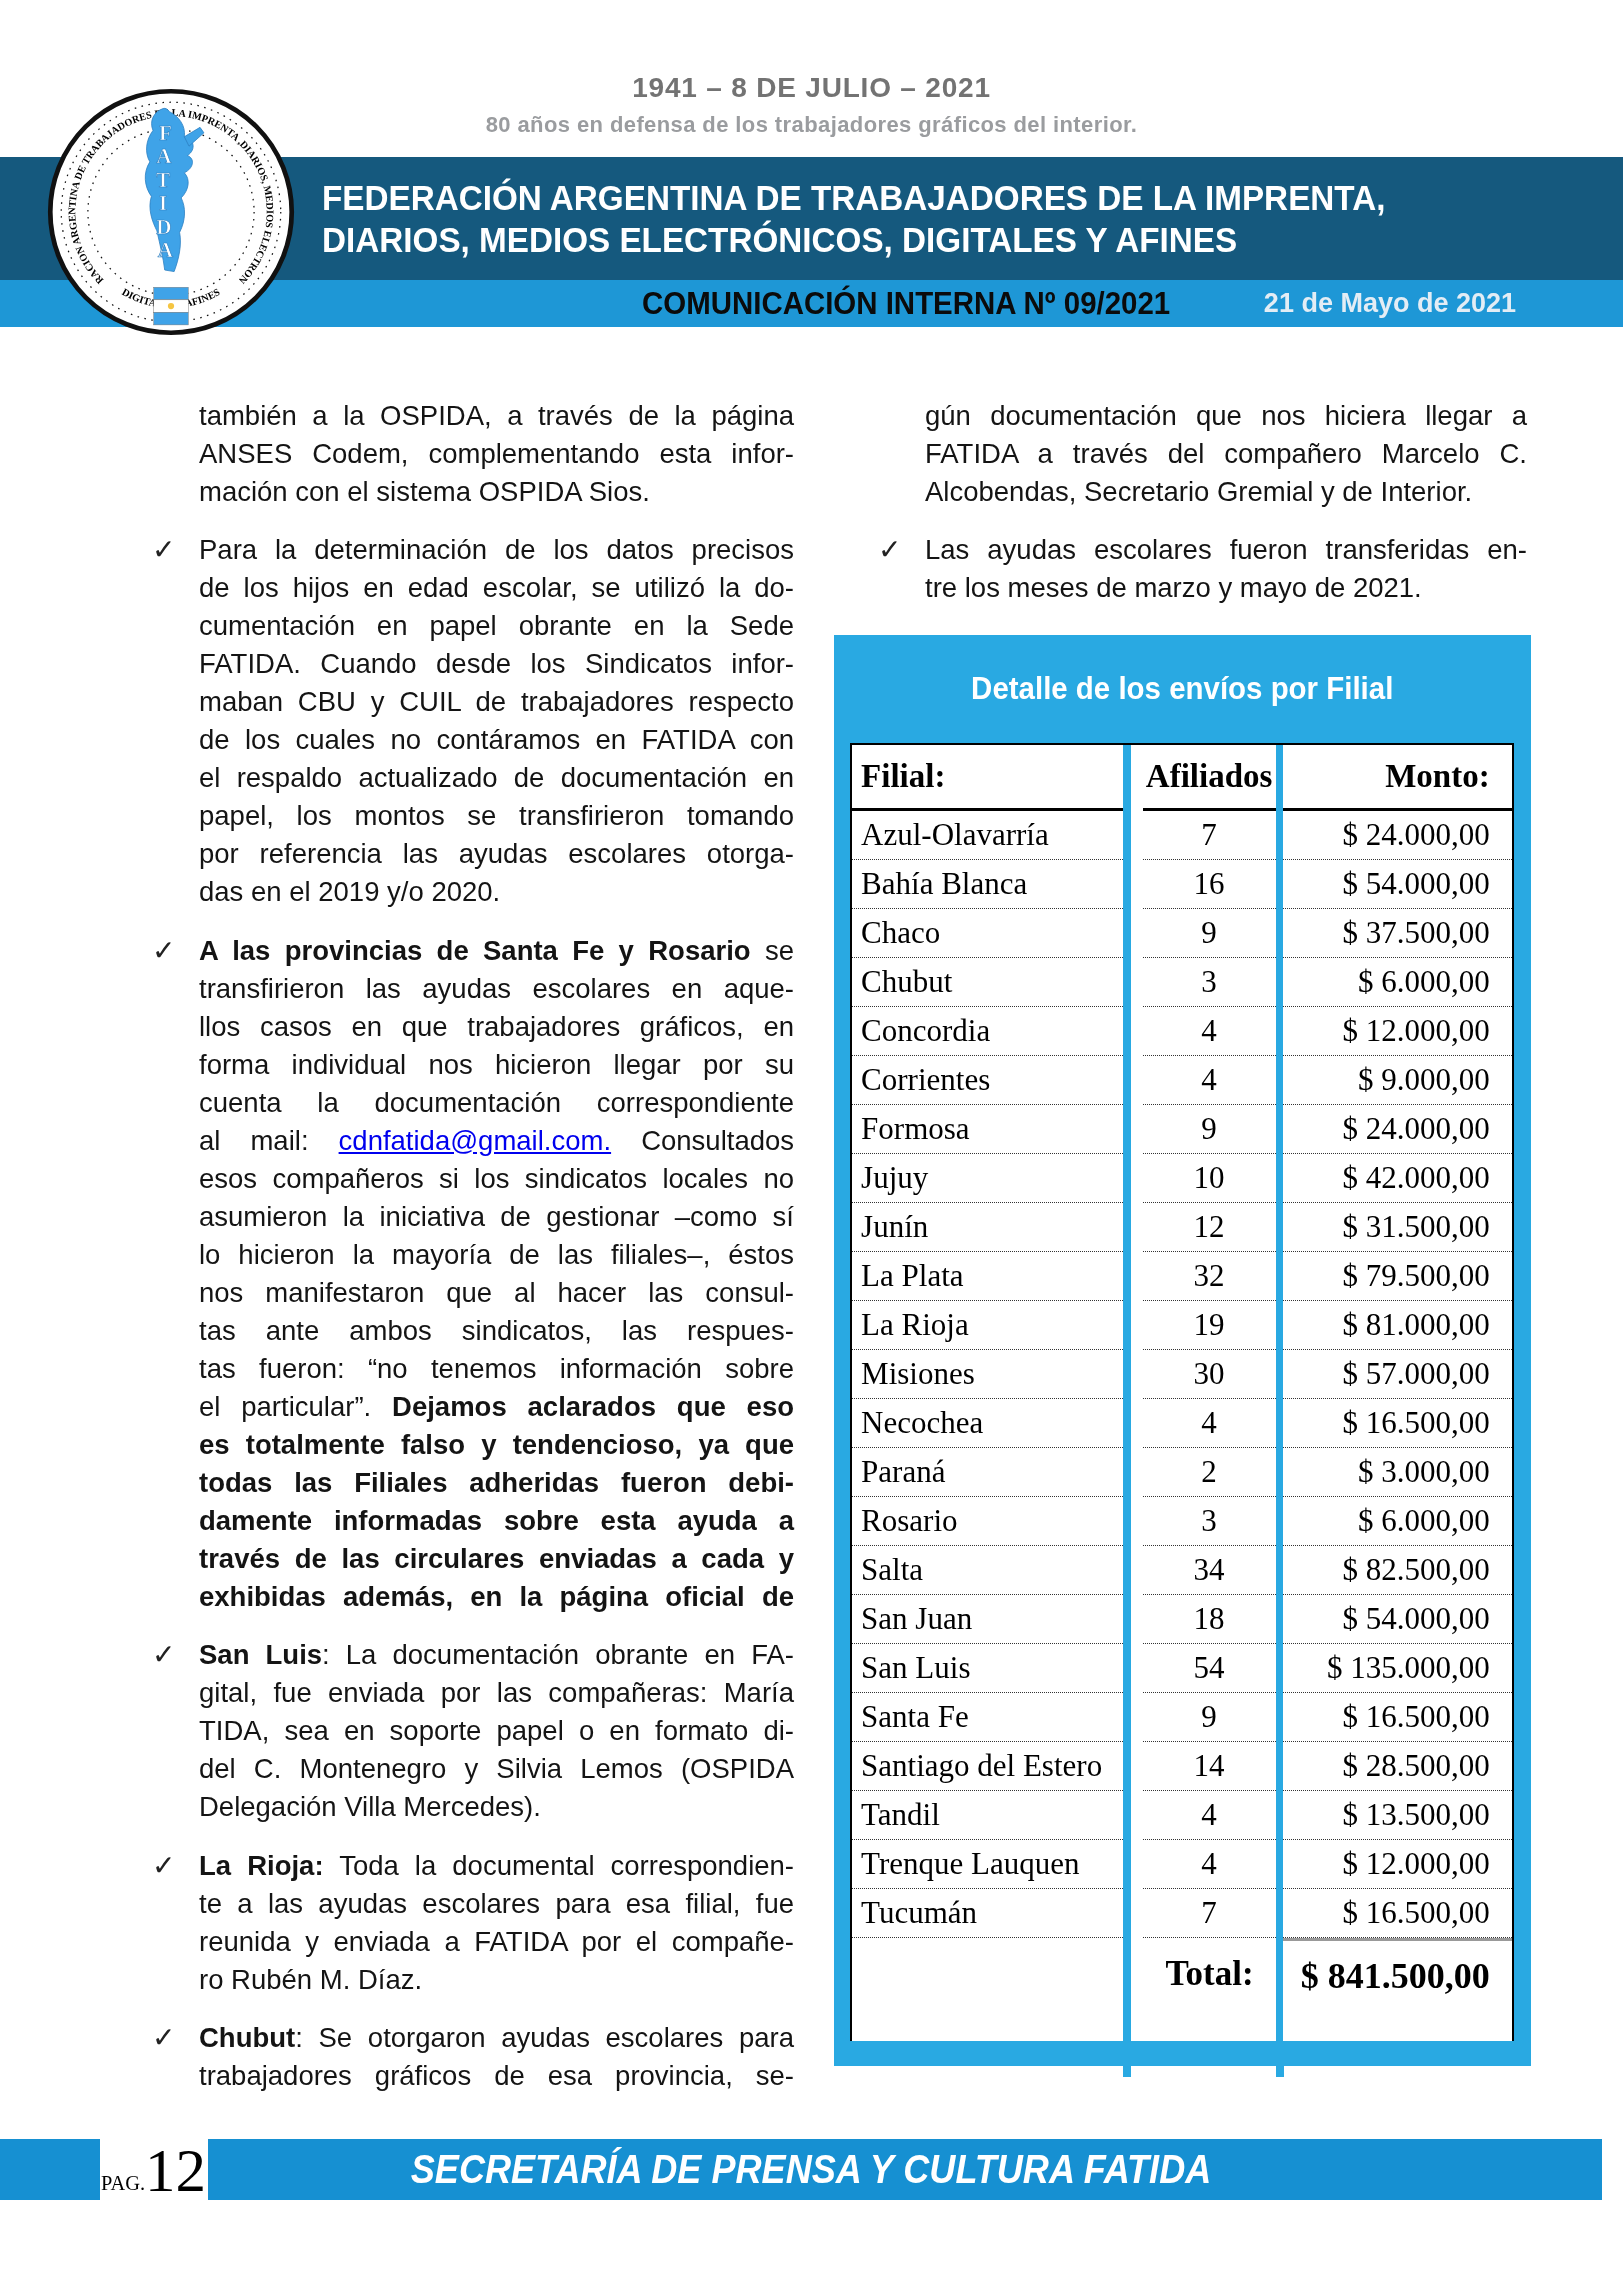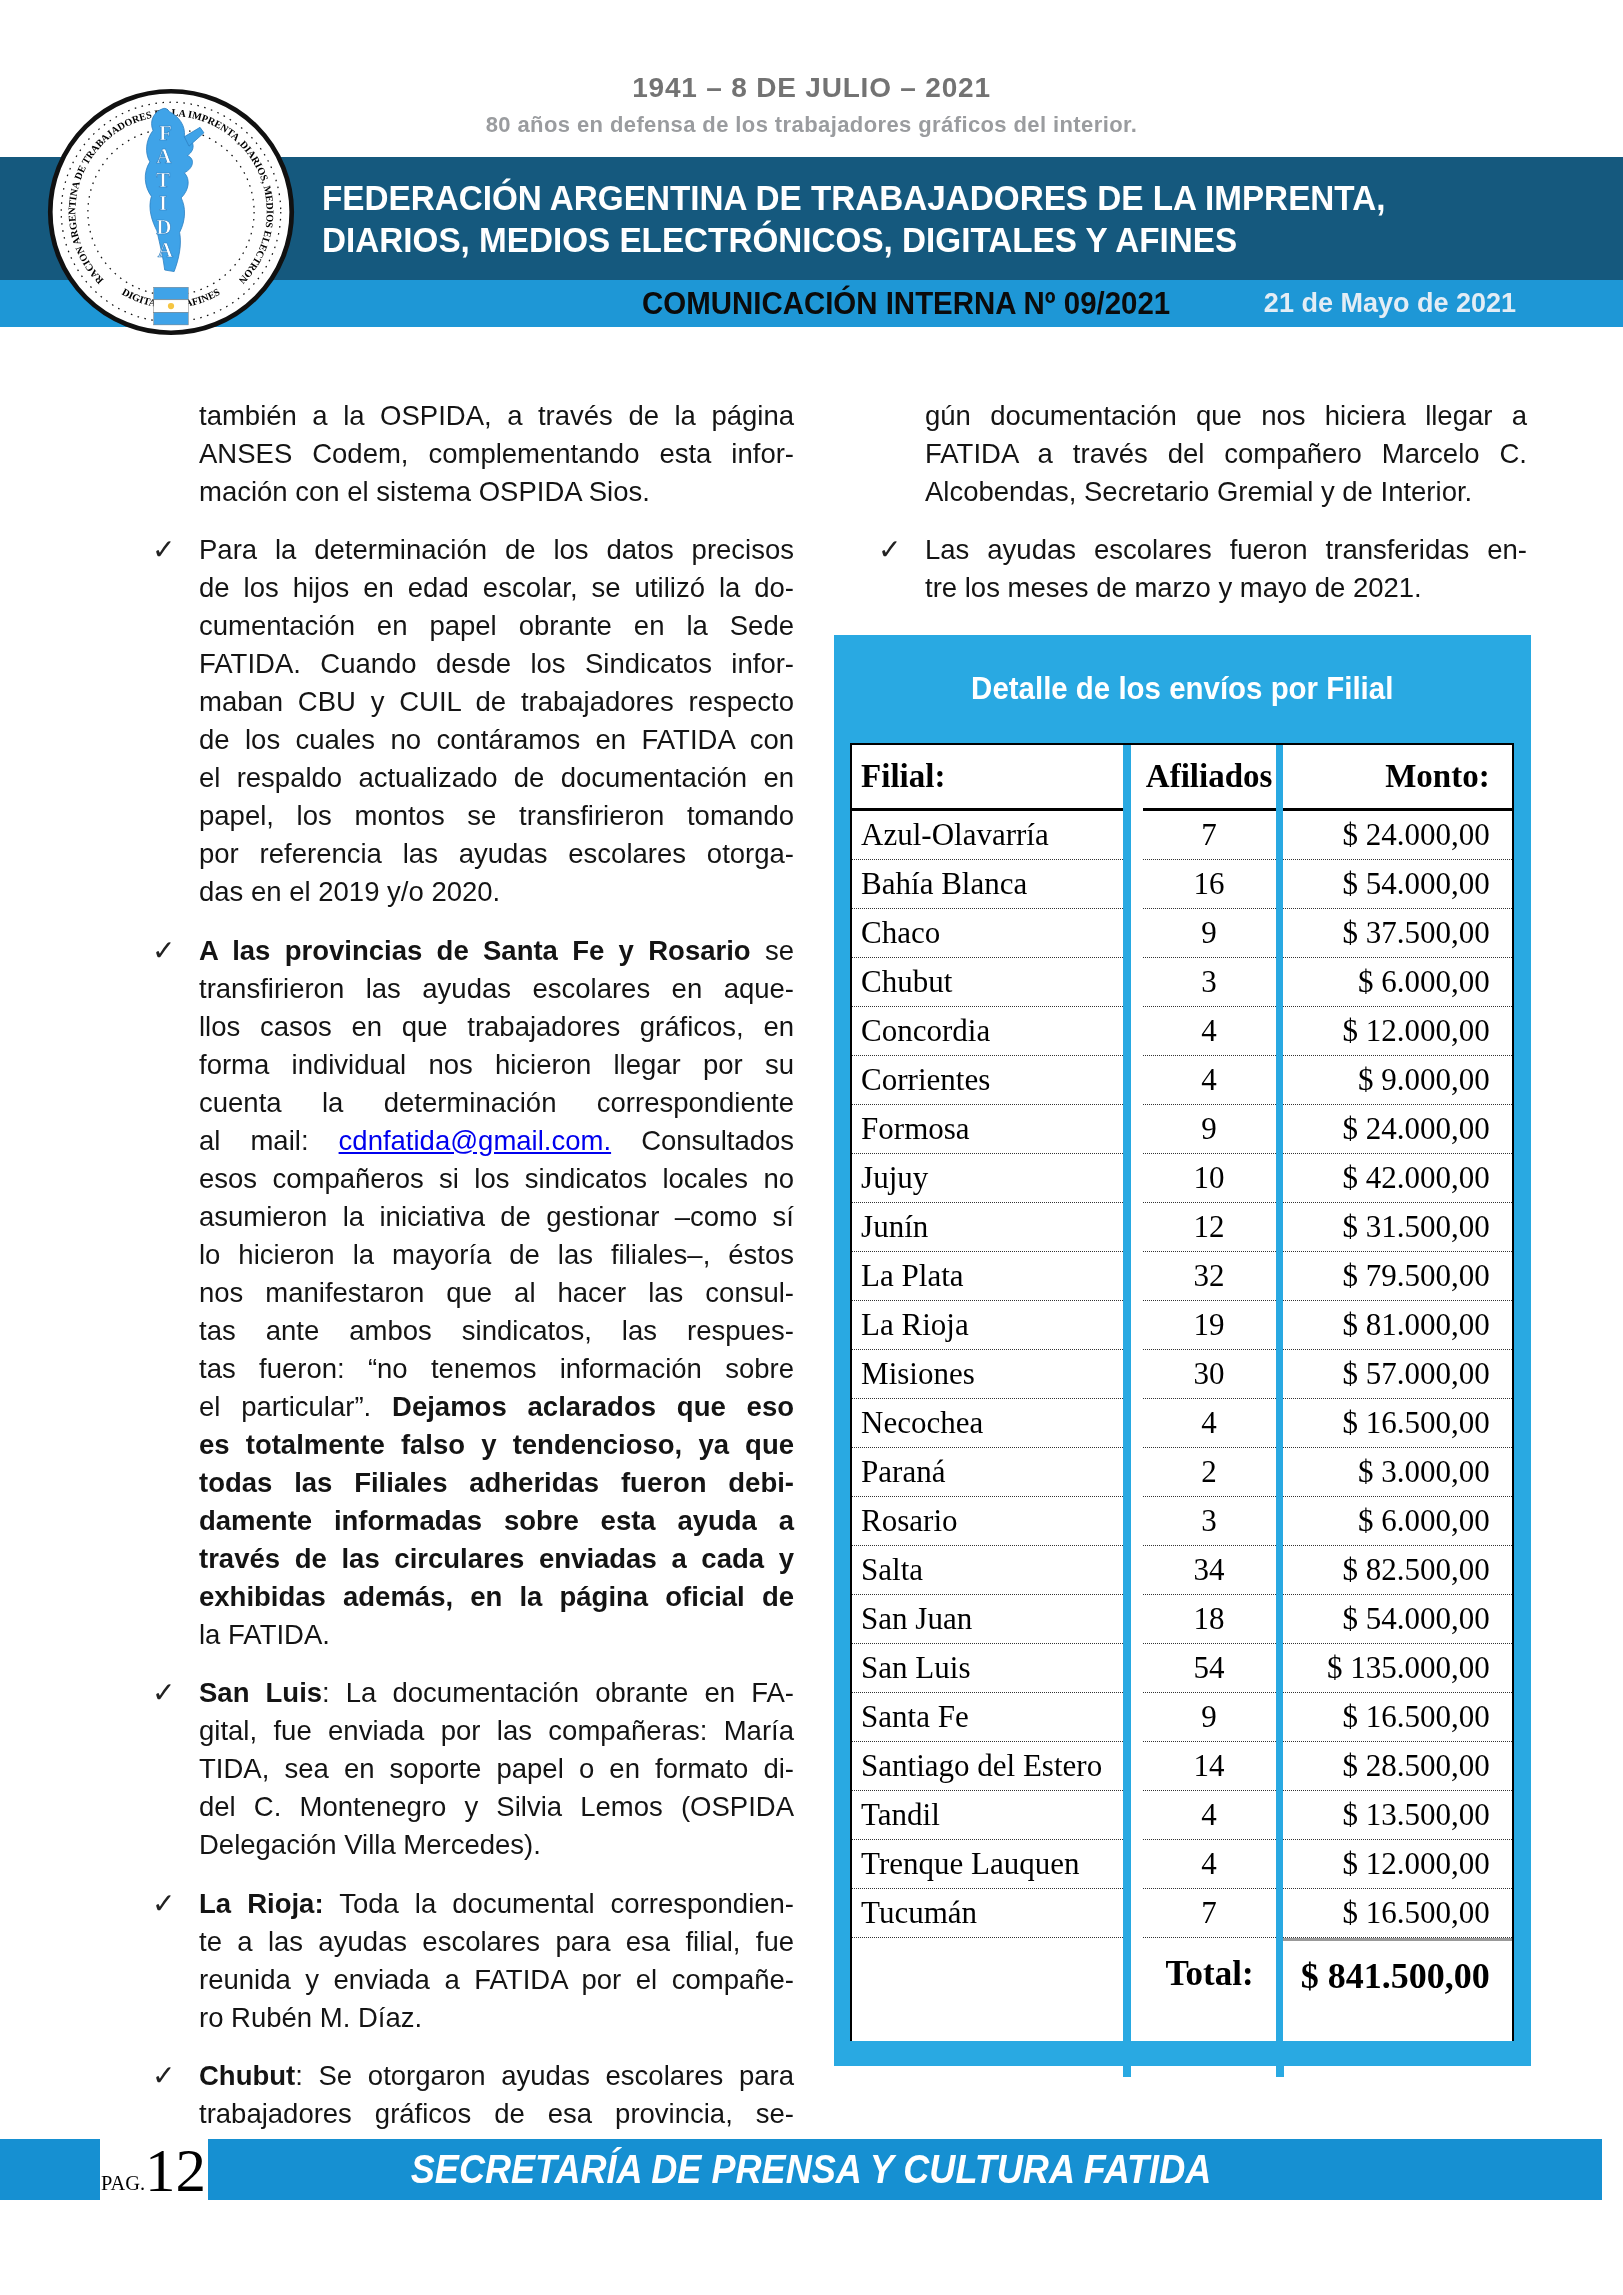--- a/index.html
+++ b/index.html
@@ -135,35 +135,34 @@
         <div class="tline jl"><span>papel, los montos se transfirieron tomando</span></div>
         <div class="tline jl"><span>por referencia las ayudas escolares otorga-</span></div>
         <div class="tline ll"><span>das en el 2019 y/o 2020.</span></div>
       </div>
       <div class="para">
         <span class="check">✓</span>
         <div class="tline jl"><span class="b">A las provincias de Santa Fe y Rosario</span><span> se</span></div>
         <div class="tline jl"><span>transfirieron las ayudas escolares en aque-</span></div>
         <div class="tline jl"><span>llos casos en que trabajadores gráficos, en</span></div>
         <div class="tline jl"><span>forma individual nos hicieron llegar por su</span></div>
-        <div class="tline jl"><span>cuenta la determinación correspondiente</span></div>
+        <div class="tline jl"><span>cuenta la documentación correspondiente</span></div>
         <div class="tline jl"><span>al mail: </span><span class="mail-link">cdnfatida@gmail.com.</span><span> Consultados</span></div>
         <div class="tline jl"><span>esos compañeros si los sindicatos locales no</span></div>
         <div class="tline jl"><span>asumieron la iniciativa de gestionar –como sí</span></div>
         <div class="tline jl"><span>lo hicieron la mayoría de las filiales–, éstos</span></div>
         <div class="tline jl"><span>nos manifestaron que al hacer las consul-</span></div>
         <div class="tline jl"><span>tas ante ambos sindicatos, las respues-</span></div>
         <div class="tline jl"><span>tas fueron: “no tenemos información sobre</span></div>
         <div class="tline jl"><span>el particular”. </span><span class="b">Dejamos aclarados que eso</span></div>
         <div class="tline jl"><span class="b">es totalmente falso y tendencioso, ya que</span></div>
         <div class="tline jl"><span class="b">todas las Filiales adheridas fueron debi-</span></div>
         <div class="tline jl"><span class="b">damente informadas sobre esta ayuda a</span></div>
         <div class="tline jl"><span class="b">través de las circulares enviadas a cada y</span></div>
         <div class="tline jl"><span class="b">exhibidas además, en la página oficial de</span></div>
-        <div class="tline ll"><span>la FATIDA.</span></div>
       </div>
       <div class="para">
         <span class="check">✓</span>
         <div class="tline jl"><span class="b">San Luis</span><span>: La documentación obrante en FA-</span></div>
         <div class="tline jl"><span>gital, fue enviada por las compañeras: María</span></div>
         <div class="tline jl"><span>TIDA, sea en soporte papel o en formato di-</span></div>
         <div class="tline jl"><span>del C. Montenegro y Silvia Lemos (OSPIDA</span></div>
         <div class="tline ll"><span>Delegación Villa Mercedes).</span></div>
       </div>
       <div class="para">

